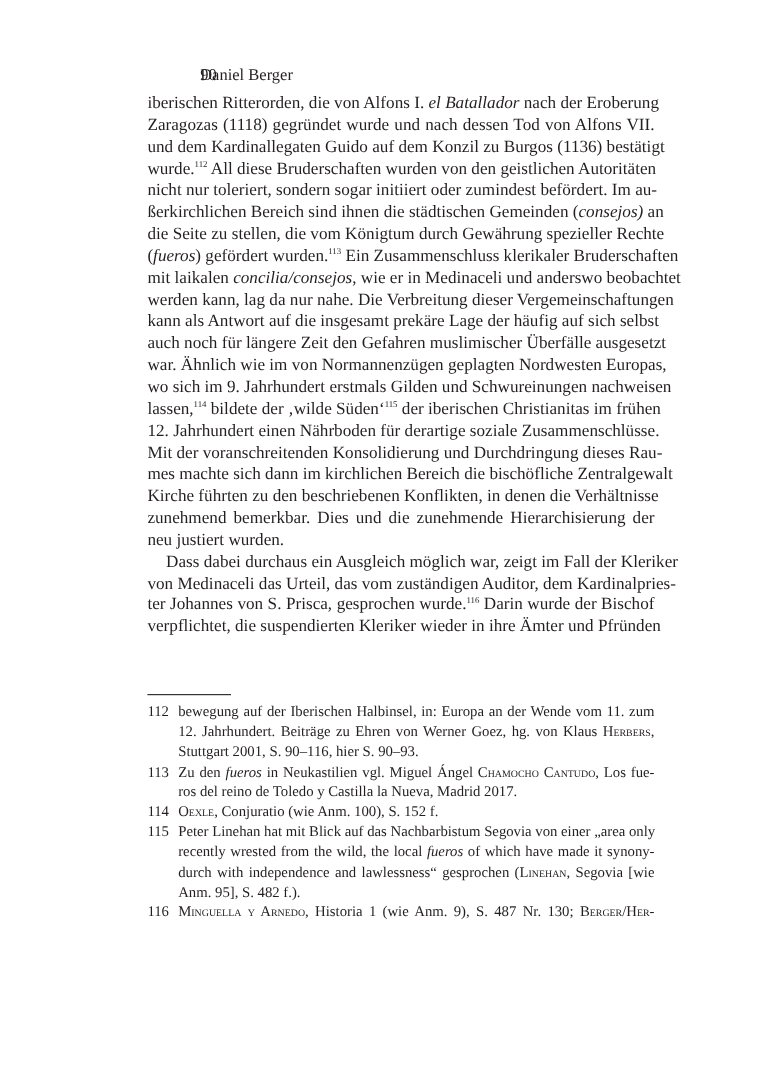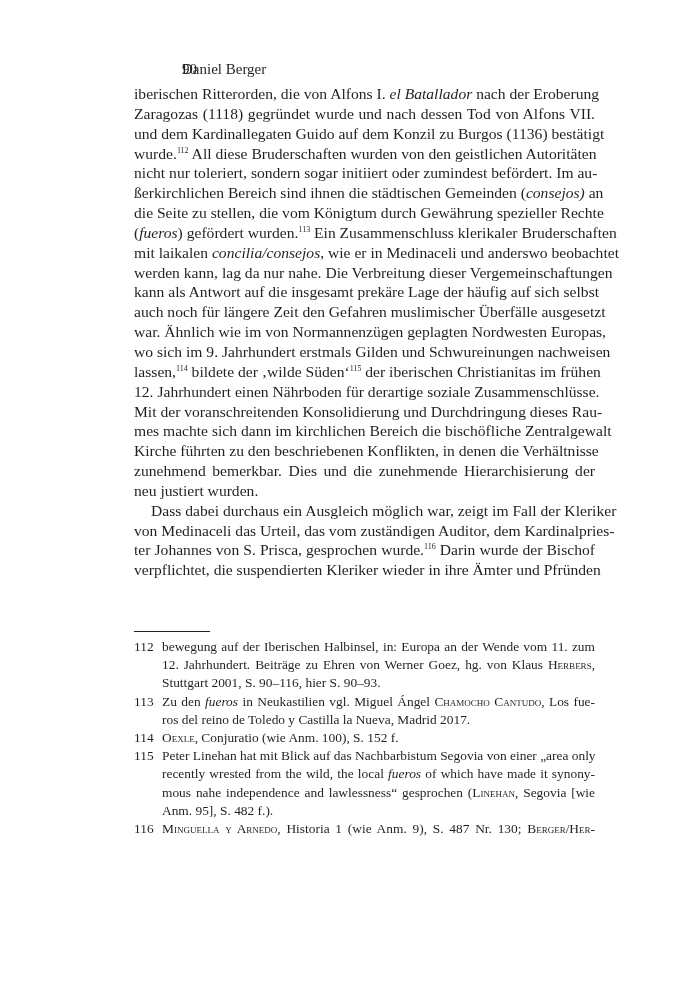--- a/index.html
+++ b/index.html
@@ -156,20 +156,20 @@
       <div class="fline last"><span>ros del reino de Toledo y Castilla la Nueva, Madrid 2017.</span></div>
     </div>
     <div class="fn">
       <span class="fn-num">114</span>
       <div class="fline last"><span class="sc">Oexle</span><span>, Conjuratio (wie Anm. 100), S. 152 f.</span></div>
     </div>
     <div class="fn">
       <span class="fn-num">115</span>
       <div class="fline"><span>Peter Linehan hat mit Blick auf das Nachbarbistum Segovia von einer „area only</span></div>
       <div class="fline"><span>recently wrested from the wild, the local </span><i>fueros</i><span> of which have made it synony-</span></div>
-      <div class="fline"><span>mous nahe independence and lawlessness“ gesprochen (</span><span class="sc">Linehan</span><span>, Segovia [wie</span></div>
+      <div class="fline"><span>durch with independence and lawlessness“ gesprochen (</span><span class="sc">Linehan</span><span>, Segovia [wie</span></div>
       <div class="fline last"><span>Anm. 95], S. 482 f.).</span></div>
     </div>
     <div class="fn">
       <span class="fn-num">116</span>
       <div class="fline"><span class="sc">Minguella y Arnedo</span><span>, Historia 1 (wie Anm. 9), S. 487 Nr. 130; </span><span class="sc">Berger/Her-</span></div>
     </div>
   </div>
 
 </body></html>

